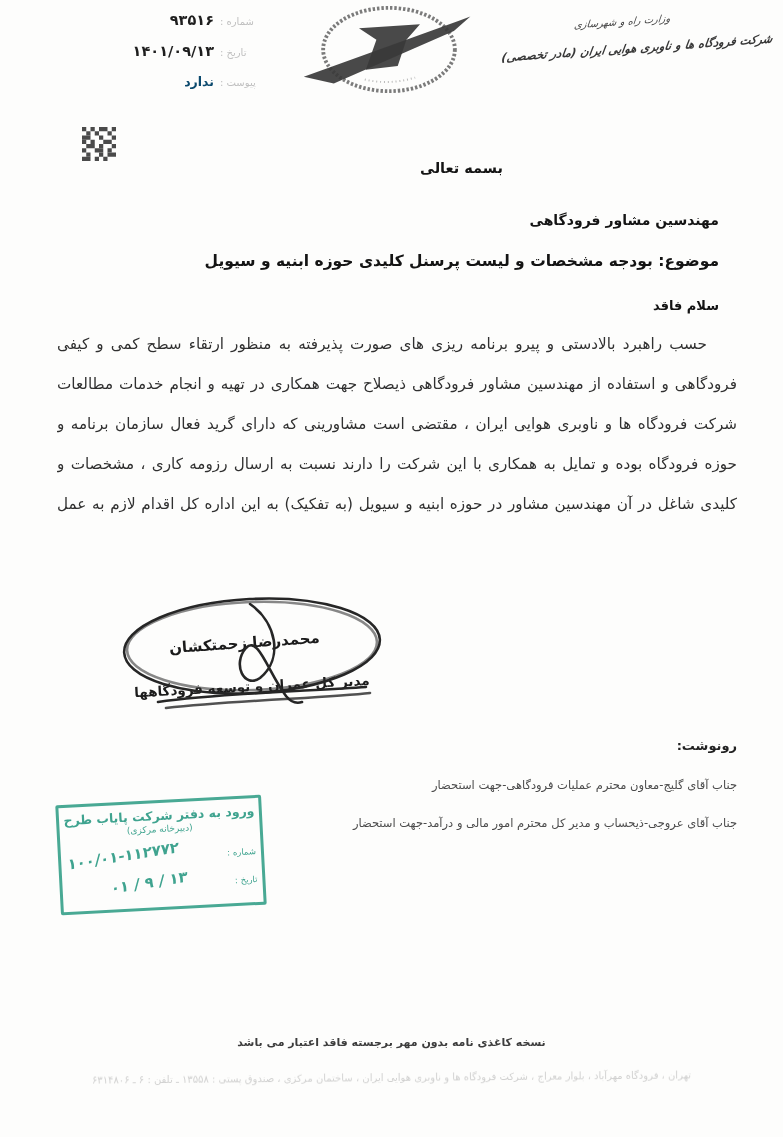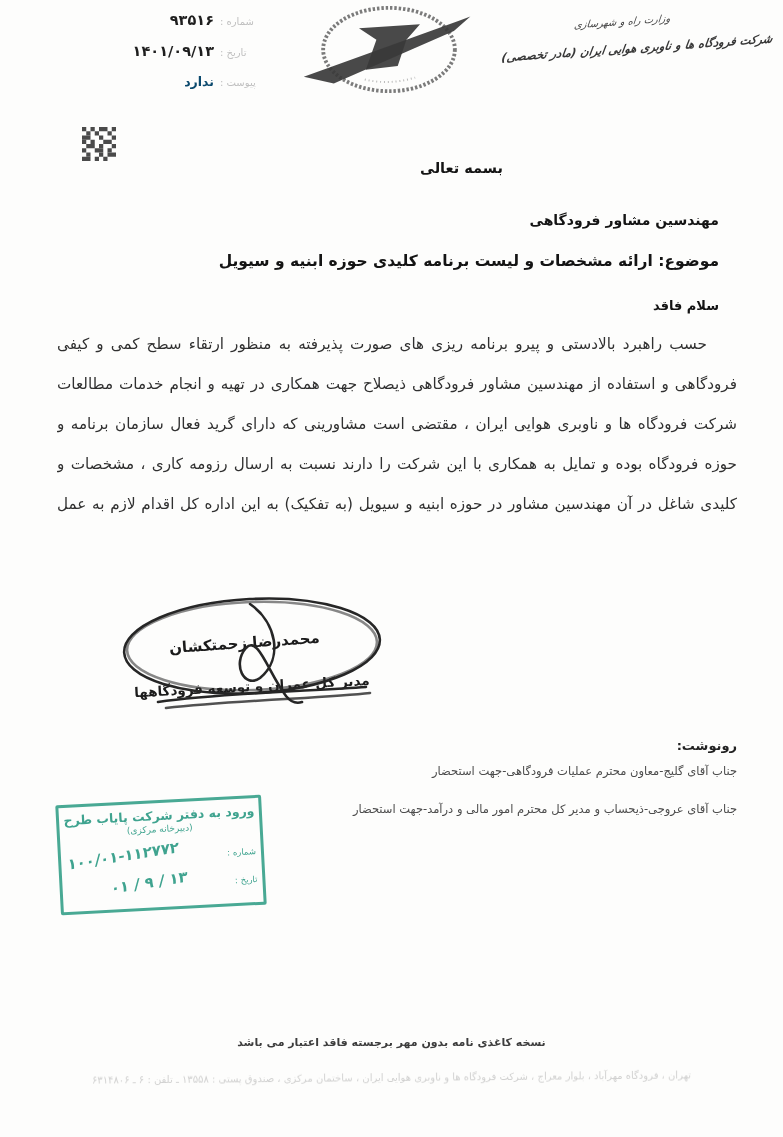--- a/index.html
+++ b/index.html
@@ -44,21 +44,21 @@
   .body .bline{white-space:normal;}
   .body .bline.first{padding-right:30px;}
   .body .bline.last{text-align-last:right;}
   
   .sig{position:absolute;left:100px;top:588px;width:300px;height:140px;}
   .sig .name{position:absolute;right:80px;top:46px;font-weight:bold;font-size:15px;color:#1b1b1b;transform:rotate(-4deg);white-space:nowrap;}
   .sig .title{position:absolute;right:30px;top:90px;font-weight:bold;font-size:13.5px;color:#1b1b1b;transform:rotate(-3deg);white-space:nowrap;}
   .sig svg{position:absolute;inset:0;pointer-events:none;}
   
   .cc{position:absolute;right:46px;top:738px;width:600px;text-align:right;}
-  .cc-label{font-weight:bold;font-size:13px;color:#222;}
+  .cc-label{font-weight:bold;font-size:13px;color:#222;margin-bottom:14px;}
   .cc-item{font-size:11.5px;color:#4c4c4c;line-height:37.5px;white-space:nowrap;}
   
   .stamp{
     position:absolute;left:58px;top:800px;width:206px;height:110px;
     transform:rotate(-3deg);
     border:3px solid #3aa28c;border-radius:2px;
     color:#2f9c86;opacity:.92;box-sizing:border-box;
   }
   .stamp .s-title{font-weight:bold;font-size:12.5px;text-align:center;margin-top:5px;white-space:nowrap;}
   .stamp .s-sub{font-size:9px;text-align:center;margin-top:1px;}
@@ -137,21 +137,21 @@
           <rect x="24" y="24" width="8" height="4"></rect>
         <rect x="0" y="28" width="8" height="4"></rect>
           <rect x="12" y="28" width="4" height="4"></rect>
           <rect x="20" y="28" width="4" height="4"></rect>
       </g>
     </svg>
   </div>
 
   <div class="basmala">بسمه تعالی</div>
   <div class="recipient">مهندسین مشاور فرودگاهی</div>
-  <div class="subject">موضوع: ارائه مشخصات و لیست برنامه کلیدی حوزه ابنیه و سیویل</div>
+  <div class="subject">موضوع: بودجه مشخصات و لیست پرسنل کلیدی حوزه ابنیه و سیویل</div>
   <div class="salutation">سلام فاقد</div>
 
   <div class="body">
     <div class="bline first">حسب راهبرد بالادستی و پیرو برنامه ریزی های صورت پذیرفته به منظور ارتقاء سطح کمی و کیفی مطالعات مهندسی</div>
     <div class="bline">فرودگاهی و استفاده از مهندسین مشاور فرودگاهی ذیصلاح جهت همکاری در تهیه و انجام خدمات مطالعات پروژه های</div>
     <div class="bline">شرکت فرودگاه ها و ناوبری هوایی ایران ، مقتضی است مشاورینی که دارای گرید فعال سازمان برنامه و بودجه کشور در</div>
     <div class="bline">حوزه فرودگاه بوده و تمایل به همکاری با این شرکت را دارند نسبت به ارسال رزومه کاری ، مشخصات و لیست پرسنل</div>
     <div class="bline last">کلیدی  شاغل در آن مهندسین مشاور در حوزه ابنیه و سیویل (به تفکیک) به این اداره کل اقدام لازم به عمل آورید .</div>
   </div>
 

